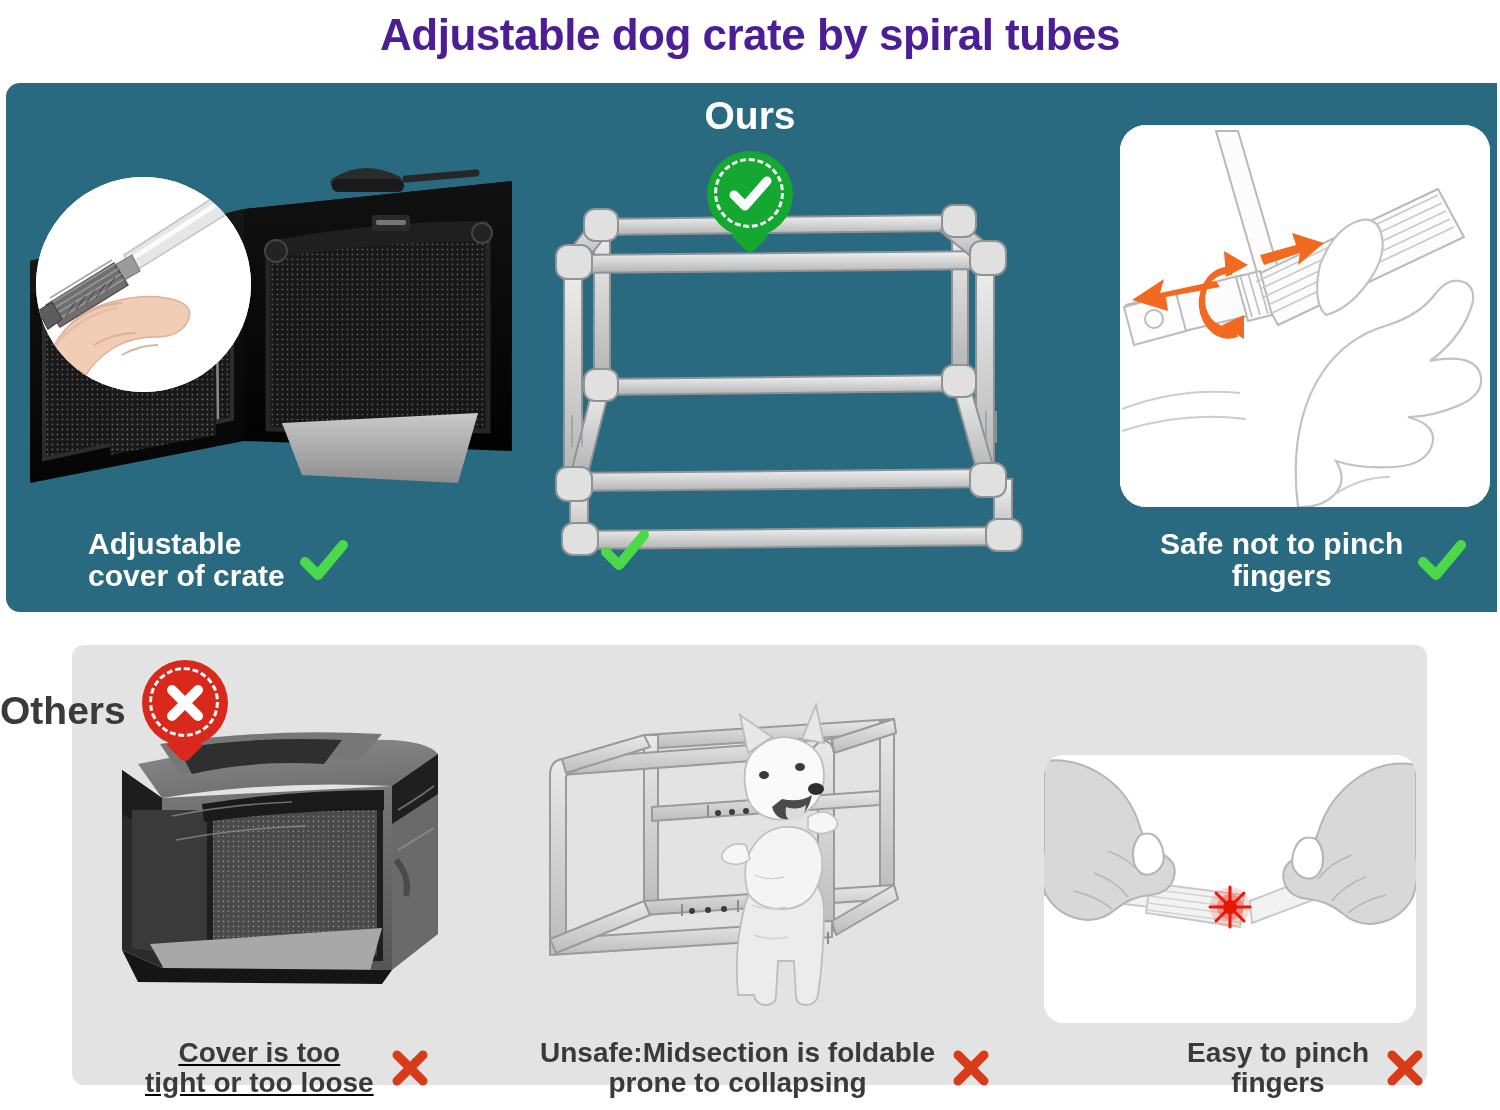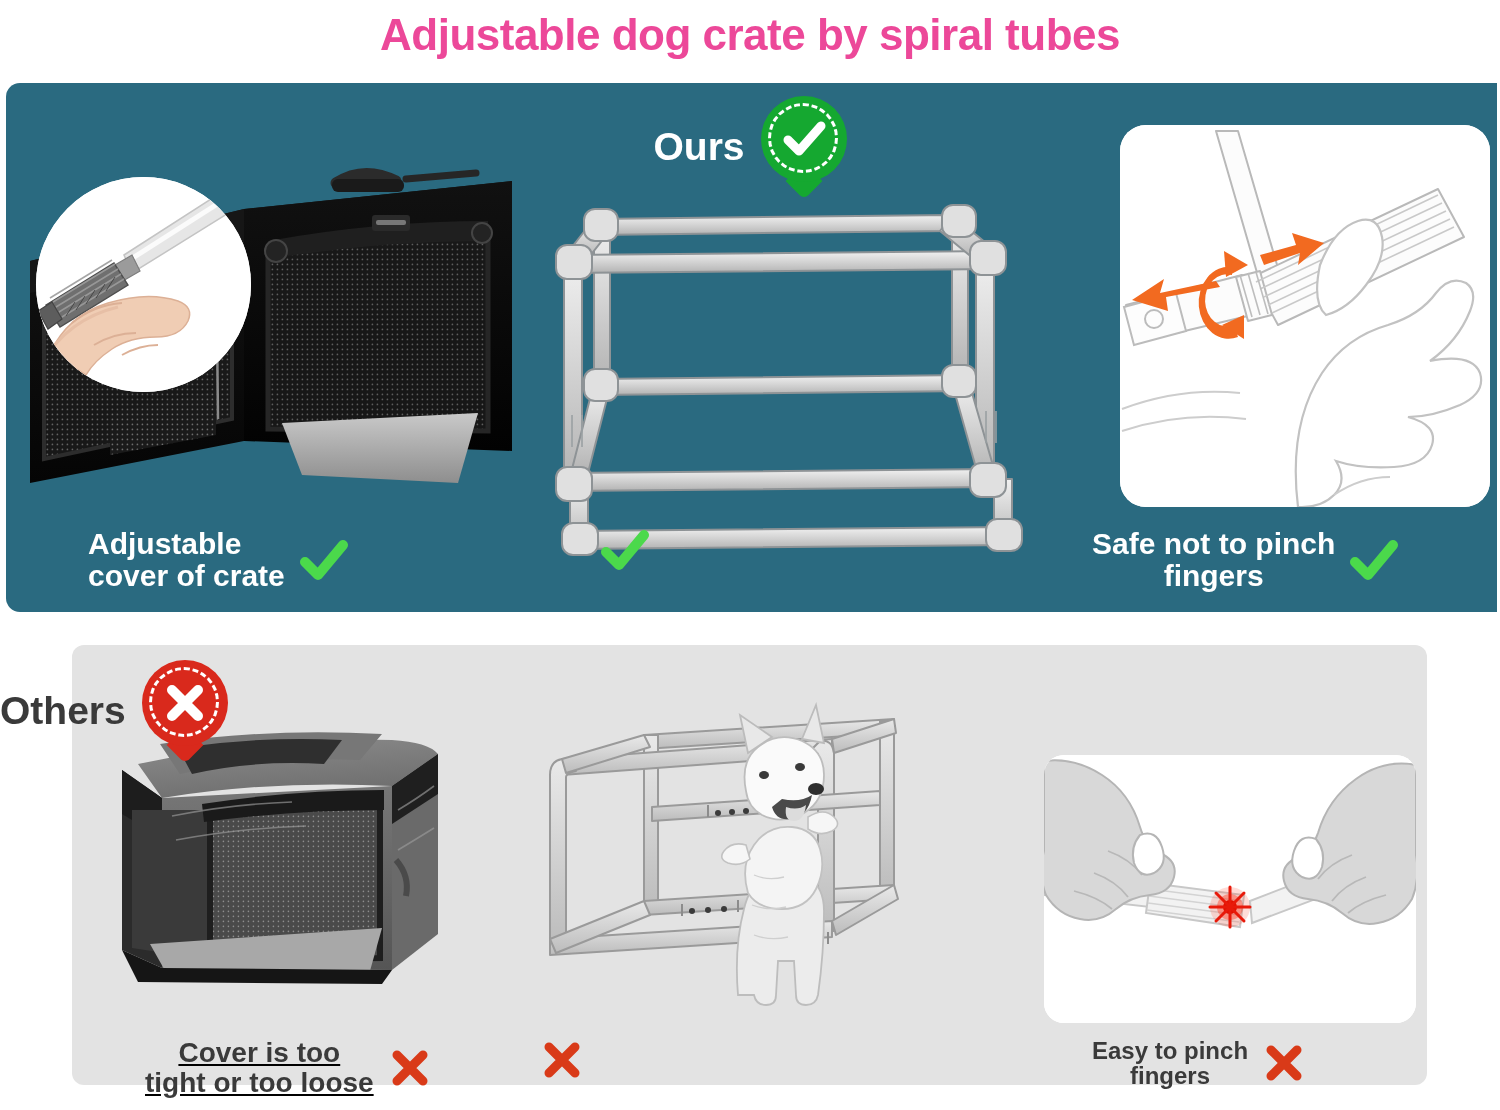--- a/index.html
+++ b/index.html
@@ -10,21 +10,21 @@
     overflow:hidden;position:relative;
   }
   .page{position:relative;width:1500px;height:1110px;}
 
   
   .title{
     position:absolute;top:2px;left:0;width:1500px;
     text-align:center;
     font-size:44px;font-weight:bold;
     letter-spacing:-0.5px;
-    color:#ec4899;
+    color:#4c1d95;
     line-height:66px;
     white-space:nowrap;
   }
 
   
   .ours-panel{
     position:absolute;left:6px;top:83px;width:1491px;height:529px;
     background:#2a6a80;
     border-radius:14px 0 0 14px;
     overflow:hidden;
@@ -32,21 +32,21 @@
   
   .others-panel{
     position:absolute;left:72px;top:645px;width:1355px;height:440px;
     background:#e3e3e3;
     border-radius:12px;
     overflow:hidden;
   }
 
   
   .sec-head{position:absolute;display:flex;align-items:center;gap:16px;}
-  .sec-head-ours{left:0;top:96px;width:1500px;justify-content:center;}
+  .sec-head-ours{left:0;top:96px;width:1500px;justify-content:center;flex-direction:column;}
   .sec-head-others{left:0;top:660px;width:1500px;}
   .sec-label{font-size:39px;font-weight:bold;line-height:1;}
   .sec-label.light{color:#ffffff;}
   .sec-label.dark{color:#3a3a3a;}
 
   .pin{position:relative;width:86px;height:100px;}
   .pin .circ{
     position:absolute;left:0;top:0;width:86px;height:86px;border-radius:50%;
   }
   .pin .dash{
@@ -347,21 +347,21 @@
   </div>
 
   <div class="caption light" style="left:600px;top:528px;font-size:30px;">
     <span class="tick">
       <svg width="50" height="44" viewBox="0 0 50 44">
         <path d="M6 24 L19 37 L44 7" stroke="#4bd94b" stroke-width="10" fill="none" stroke-linecap="round" stroke-linejoin="round"></path>
       </svg>
     </span>
   </div>
 
-  <div class="caption light" style="left:1092px;top:528px;font-size:30px;text-align:center;">
+  <div class="caption light" style="left:1160px;top:528px;font-size:30px;text-align:center;">
     <span class="txt" style="text-align:center;">Safe not to pinch
 fingers</span>
     <span class="tick">
       <svg width="50" height="44" viewBox="0 0 50 44">
         <path d="M6 24 L19 37 L44 7" stroke="#4bd94b" stroke-width="10" fill="none" stroke-linecap="round" stroke-linejoin="round"></path>
       </svg>
     </span>
   </div>
 
   <div class="others-panel">
@@ -584,28 +584,30 @@
     <span class="txt" style="text-align:center;">Cover is too
 tight or too loose</span>
     <span class="cross">
       <svg width="44" height="44" viewBox="0 0 44 44">
         <path d="M9 9 L35 35 M35 9 L9 35" stroke="#d93a18" stroke-width="9" fill="none" stroke-linecap="round"></path>
       </svg>
     </span>
   </div>
 
   <div class="caption dark" style="left:540px;top:1038px;font-size:28px;text-align:center;">
+    <span class="txt" style="text-align:center;">Unsafe:Midsection is foldable
+prone to collapsing</span>
     <span class="cross">
       <svg width="44" height="44" viewBox="0 0 44 44">
         <path d="M9 9 L35 35 M35 9 L9 35" stroke="#d93a18" stroke-width="9" fill="none" stroke-linecap="round"></path>
       </svg>
     </span>
   </div>
 
-  <div class="caption dark" style="left:1092px;top:1038px;font-size:24px;text-align:center;">
+  <div class="caption dark" style="left:1187px;top:1038px;font-size:28px;text-align:center;">
     <span class="txt" style="text-align:center;">Easy to pinch
 fingers</span>
     <span class="cross">
       <svg width="44" height="44" viewBox="0 0 44 44">
         <path d="M9 9 L35 35 M35 9 L9 35" stroke="#d93a18" stroke-width="9" fill="none" stroke-linecap="round"></path>
       </svg>
     </span>
   </div>
 
 </div>

